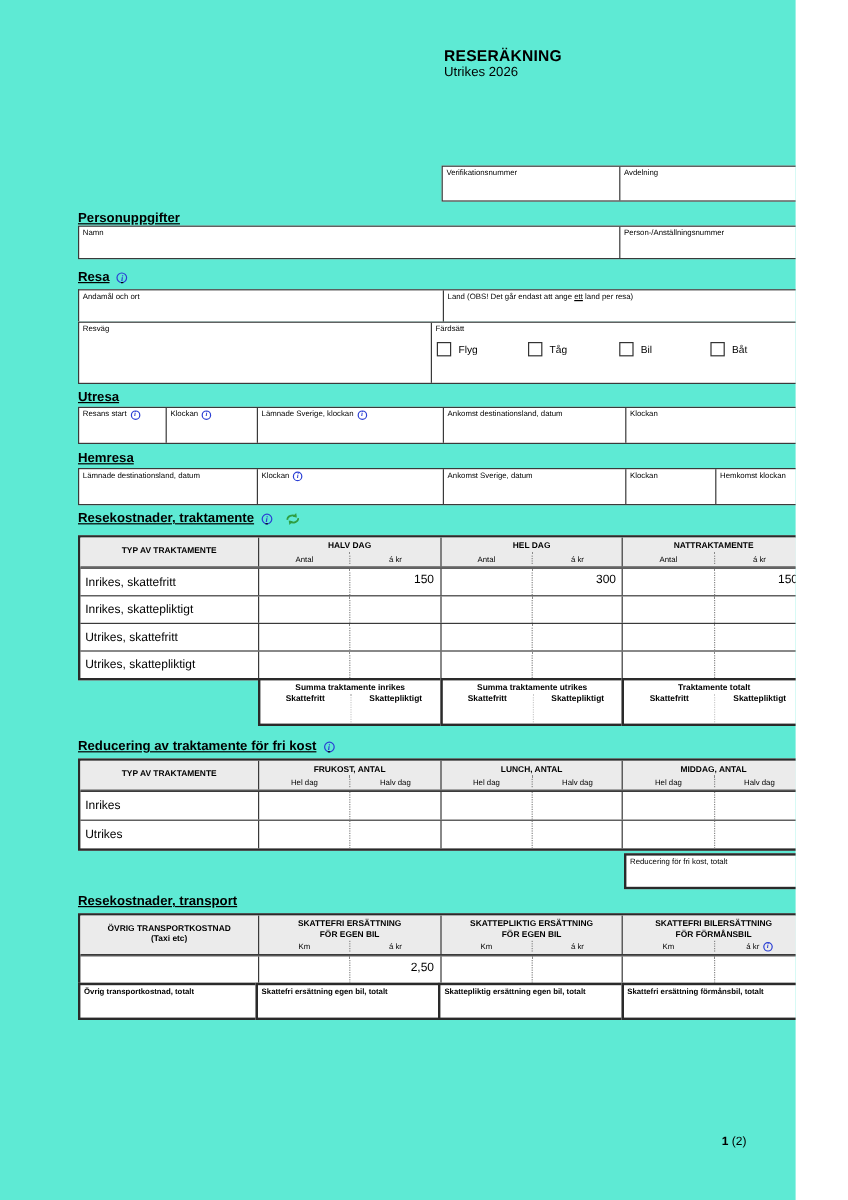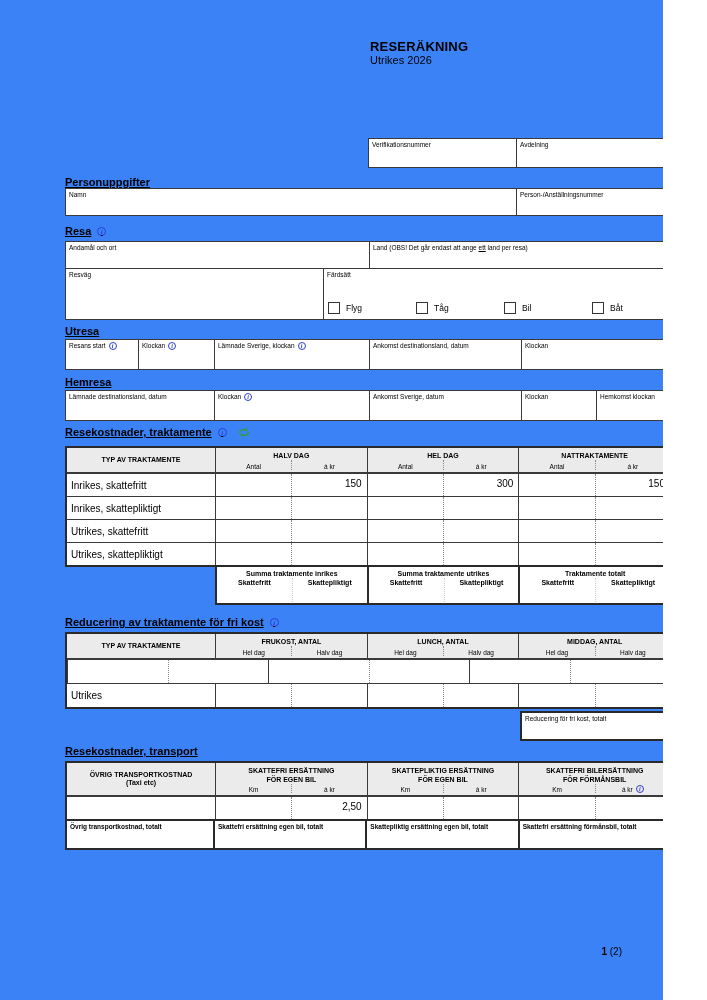--- a/index.html
+++ b/index.html
@@ -1,17 +1,17 @@
 <!DOCTYPE html>
 <html><head>
 <meta charset="utf-8">
 <style>
   * { margin:0; padding:0; box-sizing:border-box; }
   html,body { background:#fff; }
-  .page { position:relative; width:663px; height:1000px; background:#3b82f6; color:#000;
+  .page { position:relative; width:663px; height:1000px; background:#5eead4; color:#000;
           font-family:"Liberation Sans","DejaVu Sans",sans-serif; overflow:hidden; }
   .abs { position:absolute; }
   .h1 { font-size:13px; font-weight:bold; letter-spacing:.2px; }
   .sub1 { font-size:11px; }
   .h2 { font-size:11px; font-weight:bold; display:flex; align-items:center; gap:6px;text-decoration:underline; }
   .box { border:1.5px solid #3a3a3a; background:#fff; display:flex; }
   .cell { position:relative; padding:2px 3px; font-size:6.5px; line-height:8px; }
   .cell + .cell { border-left:1px solid #3a3a3a; }
   .cell .lab-row { display:flex; align-items:center; gap:3px; }
   .info { display:inline-block; width:9px; height:9px; min-width:9px; border:1px solid #2b3fd4;
@@ -98,21 +98,21 @@
       <div class="cell" style="flex:1;">
         <span><span>Land (OBS! Det går endast att ange </span><u>ett</u><span> land per resa)</span></span>
       </div>
     </div>
     <div class="box" style="width:607px; height:52px;">
       <div class="cell" style="width:303px;">
         <span>Resväg</span>
       </div>
       <div class="cell" style="flex:1;">
         <span>Färdsätt</span>
-        <div style="display:flex; margin-top:23px; padding-left:1px;gap:12px;">
+        <div style="display:flex; margin-top:6px; padding-left:1px;">
           <div class="cb-item">
             <span class="cb"></span>
             <span class="cb-lab">Flyg</span>
           </div>
           <div class="cb-item">
             <span class="cb"></span>
             <span class="cb-lab">Tåg</span>
           </div>
           <div class="cb-item">
             <span class="cb"></span>
@@ -331,20 +331,21 @@
         </div>
         <div class="th-group">
           <div class="th-title">MIDDAG, ANTAL</div>
           <div class="th-sub">
             <div>Hel dag</div>
             <div>Halv dag</div>
           </div>
         </div>
       </div>
       <div class="trow" style="height:24px;">
+        <div class="trow-label">Inrikes</div>
         <div class="tgroup">
             <div class="half"></div>
             <div class="half right"></div>
           </div>
         <div class="tgroup">
             <div class="half"></div>
             <div class="half right"></div>
           </div>
         <div class="tgroup">
             <div class="half"></div>

